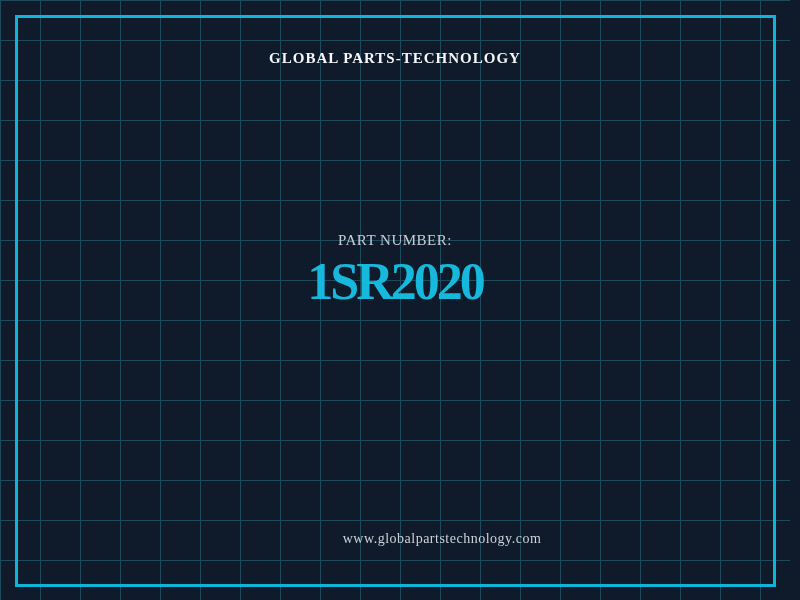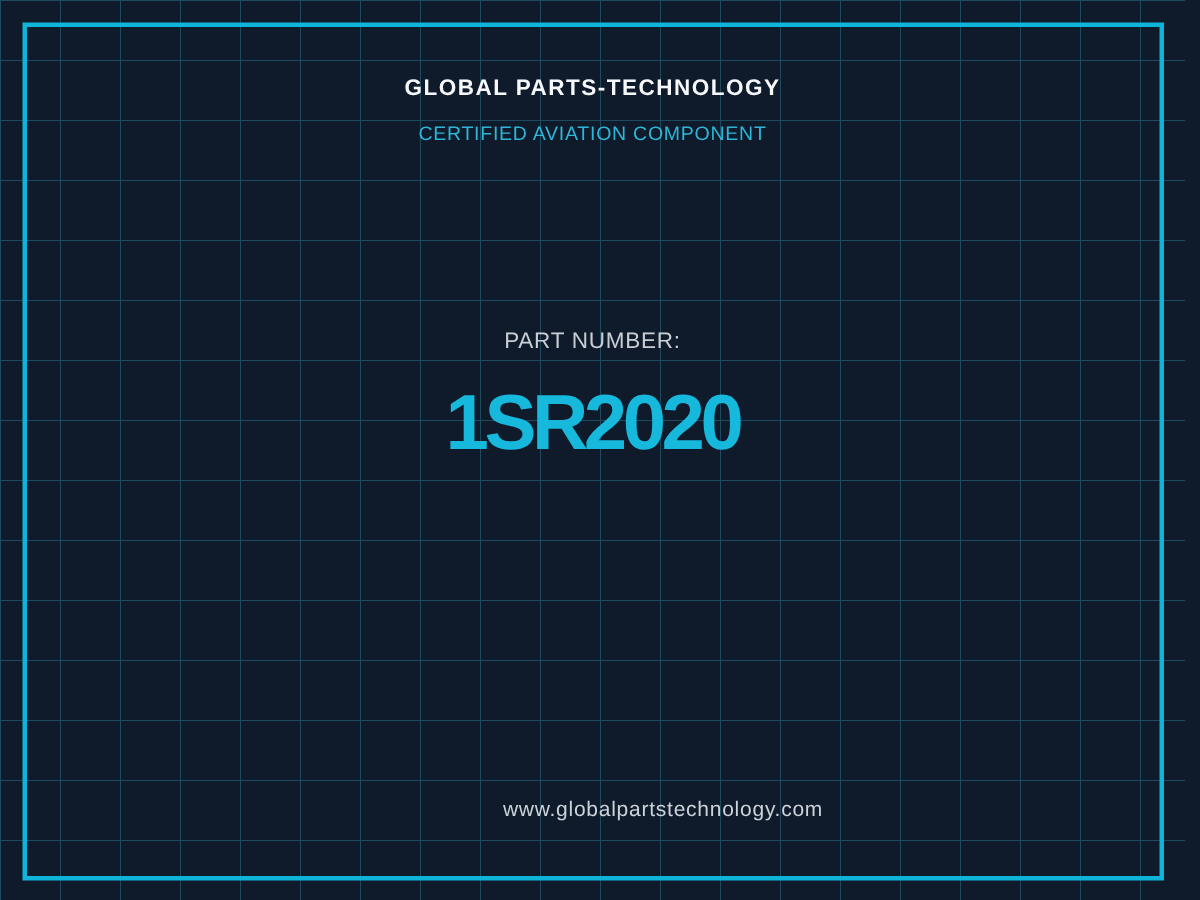--- a/index.html
+++ b/index.html
@@ -20,21 +20,21 @@
   .stage {
     position: relative;
     width: 790px;
     height: 600px;
     overflow: hidden;
     background-color: var(--background);
     background-image:
       linear-gradient(to right, var(--grid-line) 1px, transparent 1px),
       linear-gradient(to bottom, var(--grid-line) 1px, transparent 1px);
     background-size: 40px 40px;
-    font-family: Liberation Sans, sans-serif;
+    font-family: Liberation Serif, serif;
   }
   .frame {
     position: absolute;
     left: 15px;
     top: 15px;
     right: 14px;
     bottom: 13px;
     border: 3px solid var(--frame-accent);
     pointer-events: none;
   }
@@ -52,21 +52,21 @@
     letter-spacing: 1px;
     color: var(--title-text);
   }
   .brand-subtitle {
     top: 81px;
     font-size: 13px;
     letter-spacing: 0.5px;
     color: var(--subtitle-text);
   }
   .part-label {
-    top: 219px;
+    top: 232px;
     font-size: 15px;
     letter-spacing: 0.5px;
     color: var(--label-text);
   }
   .part-number {
     top: 256px;
     font-size: 52px;
     line-height: 1;
     font-weight: bold;
     letter-spacing: -3px;
@@ -81,20 +81,19 @@
   }
 </style>
 </head>
 <body>
 
 <div class="stage">
   <div class="frame"></div>
 
   <div class="txt brand-title">GLOBAL PARTS-TECHNOLOGY</div>
 
-  <div class="txt brand-subtitle">CERTIFIED AVIATION COMPONENT</div>
 
   <div class="txt part-label">PART NUMBER:</div>
 
   <div class="txt part-number">1SR2020</div>
 
   <div class="txt website-url">www.globalpartstechnology.com</div>
 </div>
 
 </body></html>

